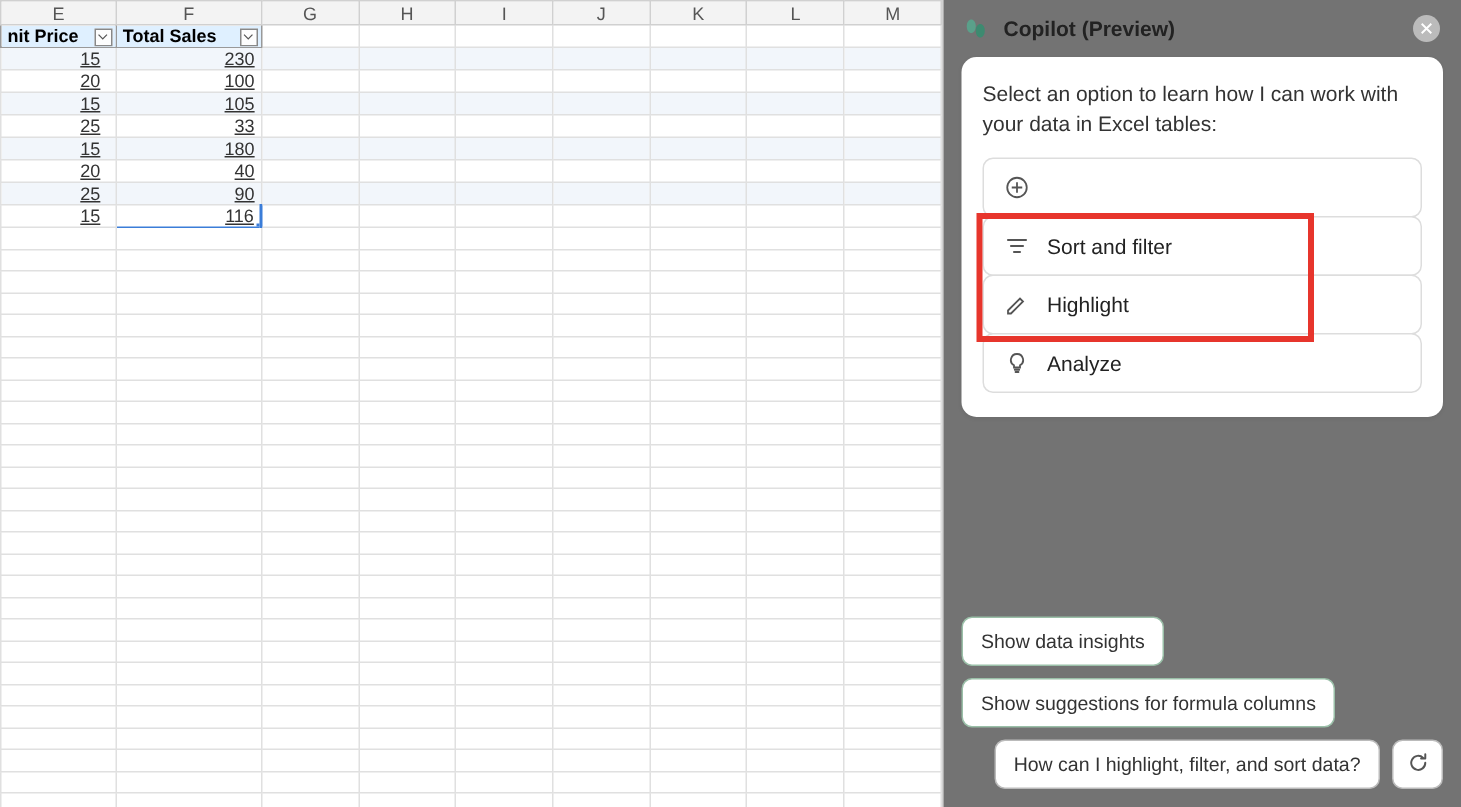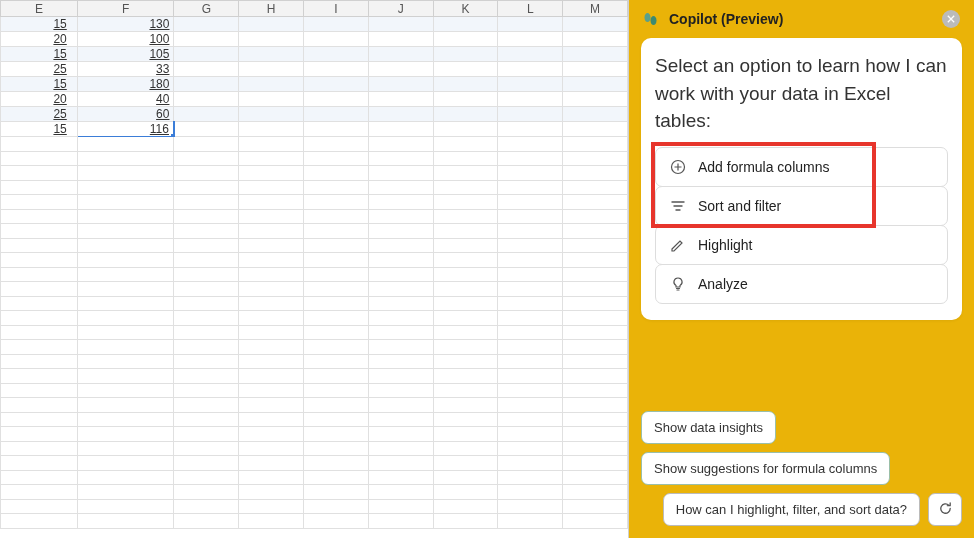--- a/index.html
+++ b/index.html
@@ -79,21 +79,21 @@
       content: '';
       position: absolute;
       right: -3px; bottom: -3px;
       width: 5px; height: 5px;
       background: #3b7dd8;
     }
 
     
     .copilot {
       width: 345px;
-      background: #eab308;
+      background: #737373;
       display: flex;
       flex-direction: column;
       padding: 10px 12px 12px 12px;
     }
     .copilot-header {
       display: flex;
       align-items: center;
       gap: 8px;
       padding: 0 2px 10px 2px;
     }
@@ -121,21 +121,21 @@
 
     .card {
       background: #fff;
       border-radius: 10px;
       padding: 14px 14px 16px 14px;
       box-shadow: 0 1px 3px rgba(0,0,0,0.06);
       margin-bottom: 8px;
     }
     .card-text {
       color: #333;
-      font-size: 19px;
+      font-size: 14px;
       line-height: 1.45;
       margin-bottom: 12px;
     }
     .option-btn {
       display: flex;
       align-items: center;
       gap: 12px;
       width: 100%;
       border: 1px solid #ddd;
       border-radius: 7px;
@@ -213,23 +213,42 @@
         <th>G</th>
         <th>H</th>
         <th>I</th>
         <th>J</th>
         <th>K</th>
         <th>L</th>
         <th>M</th>
       </tr>
     </thead>
     <tbody id="sheet-body">
+        <tr>
+          <td class="hdr-cell"><span>nit Price</span><span class="filter-btn">
+              <svg viewBox="0 0 10 6">
+                <path d="M1 1l4 4 4-4" fill="none" stroke="#555" stroke-width="1.2"></path>
+              </svg>
+            </span></td>
+          <td class="hdr-cell"><span>Total Sales</span><span class="filter-btn">
+              <svg viewBox="0 0 10 6">
+                <path d="M1 1l4 4 4-4" fill="none" stroke="#555" stroke-width="1.2"></path>
+              </svg>
+            </span></td>
+          <td></td>
+          <td></td>
+          <td></td>
+          <td></td>
+          <td></td>
+          <td></td>
+          <td></td>
+        </tr>
         <tr class="band">
           <td class="data-cell col-e band">15</td>
-          <td class="data-cell band">130</td>
+          <td class="data-cell band">230</td>
           <td></td>
           <td></td>
           <td></td>
           <td></td>
           <td></td>
           <td></td>
           <td></td>
         </tr>
         <tr>
           <td class="data-cell col-e">20</td>
@@ -281,21 +300,21 @@
           <td></td>
           <td></td>
           <td></td>
           <td></td>
           <td></td>
           <td></td>
           <td></td>
         </tr>
         <tr class="band">
           <td class="data-cell col-e band">25</td>
-          <td class="data-cell band">60</td>
+          <td class="data-cell band">90</td>
           <td></td>
           <td></td>
           <td></td>
           <td></td>
           <td></td>
           <td></td>
           <td></td>
         </tr>
         <tr>
           <td class="data-cell col-e">15</td>
@@ -628,21 +647,20 @@
   <div class="card" style="position:relative;">
     <div class="card-text">Select an option to learn how I can work with your data in Excel tables:</div>
 
     <div class="option-btn">
       <span class="icon">
         <svg viewBox="0 0 16 16" width="16" height="16">
             <circle cx="8" cy="8" r="6.5" fill="none" stroke="#555" stroke-width="1.2"></circle>
             <path d="M8 4.5v7M4.5 8h7" stroke="#555" stroke-width="1.2"></path>
           </svg>
       </span>
-      <span>Add formula columns</span>
     </div>
 
     <div class="option-btn">
       <span class="icon">
         <svg viewBox="0 0 16 16" width="16" height="16">
             <path d="M2 4h12M4 8h8M6 12h4" stroke="#555" stroke-width="1.4" stroke-linecap="round"></path>
           </svg>
       </span>
       <span>Sort and filter</span>
     </div>

